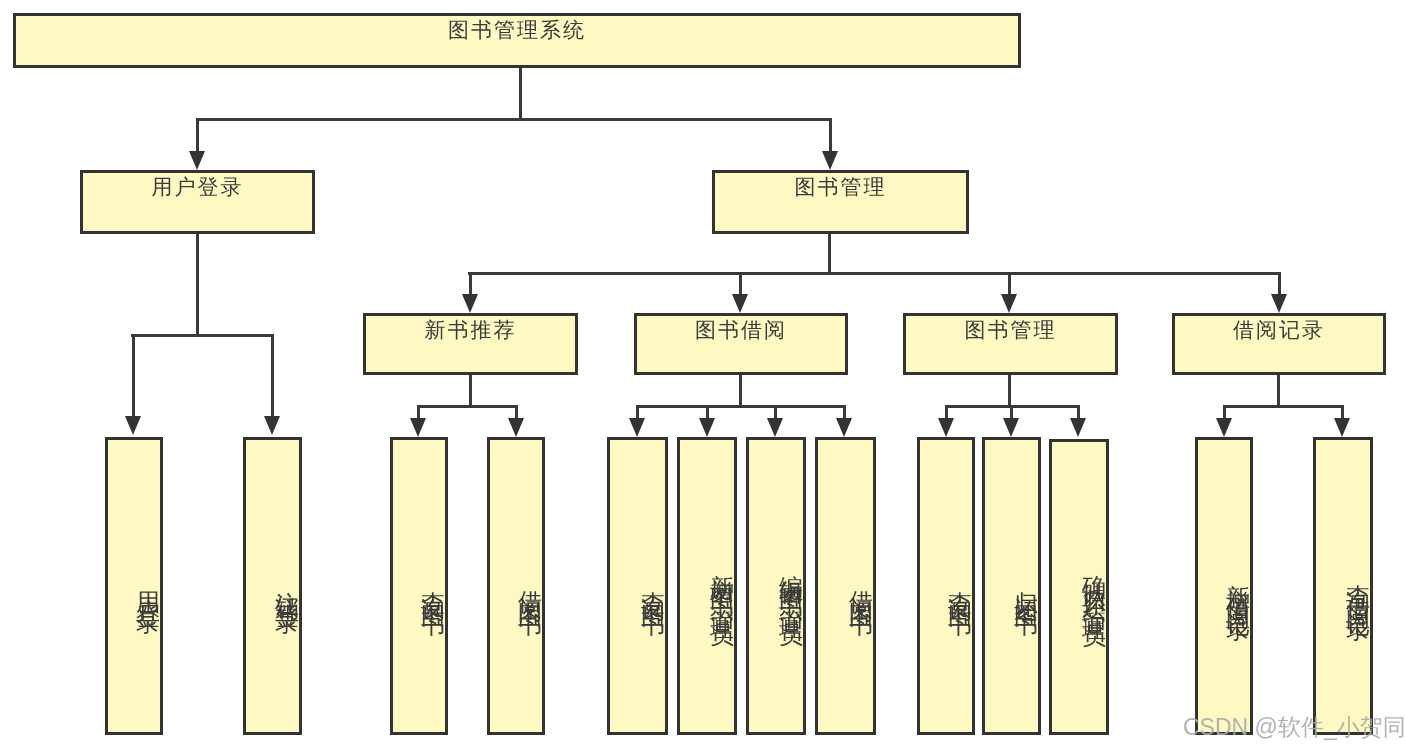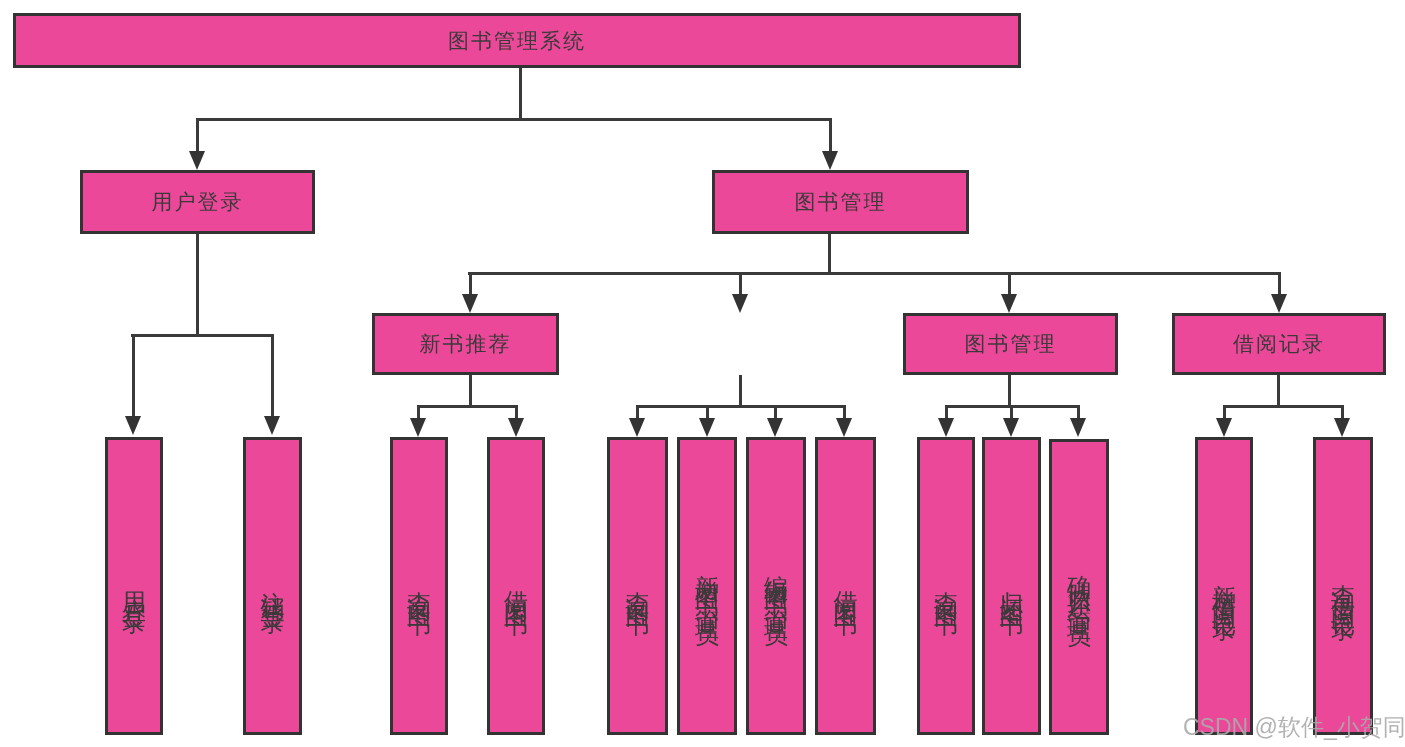--- a/index.html
+++ b/index.html
@@ -7,24 +7,23 @@
     position:relative;
     width:1405px;height:747px;
     background:#ffffff;
     font-family:"Liberation Sans","DejaVu Sans",sans-serif;
     overflow:hidden;
   }
   .node{
     position:absolute;
     box-sizing:border-box;
     border:3px solid #333333;
-    background:#ec4899;
+    background:#fef9c3;
     color:#3a3a3a;
     display:flex;
-    align-items:center;
     justify-content:center;
   }
   .hbox{
     font-size:21px;
     letter-spacing:2px;
     white-space:nowrap;
   }
   .vbox{
     writing-mode:vertical-rl;
     text-orientation:mixed;
@@ -84,22 +83,25 @@
   <div class="hline" style="left:468px;top:272px;width:813px;"></div>
   <div class="vline" style="left:469px;top:272px;height:24px;"></div>
   <div class="arrowhead" style="left:462px;top:294px;"></div>
   <div class="vline" style="left:739px;top:272px;height:24px;"></div>
   <div class="arrowhead" style="left:732px;top:294px;"></div>
   <div class="vline" style="left:1008px;top:272px;height:24px;"></div>
   <div class="arrowhead" style="left:1001px;top:294px;"></div>
   <div class="vline" style="left:1278px;top:272px;height:24px;"></div>
   <div class="arrowhead" style="left:1271px;top:294px;"></div>
 
-  <div class="node hbox" style="left:372px;top:313px;width:187px;height:62px;">
+  <div class="node hbox" style="left:363px;top:313px;width:215px;height:62px;">
     <span>新书推荐</span>
+  </div>
+  <div class="node hbox" style="left:634px;top:313px;width:214px;height:62px;">
+    <span>图书借阅</span>
   </div>
   <div class="node hbox" style="left:903px;top:313px;width:215px;height:62px;">
     <span>图书管理</span>
   </div>
   <div class="node hbox" style="left:1172px;top:313px;width:214px;height:62px;">
     <span>借阅记录</span>
   </div>
 
   <div class="vline" style="left:469px;top:375px;height:33px;"></div>
   <div class="hline" style="left:417px;top:405px;width:101px;"></div>

